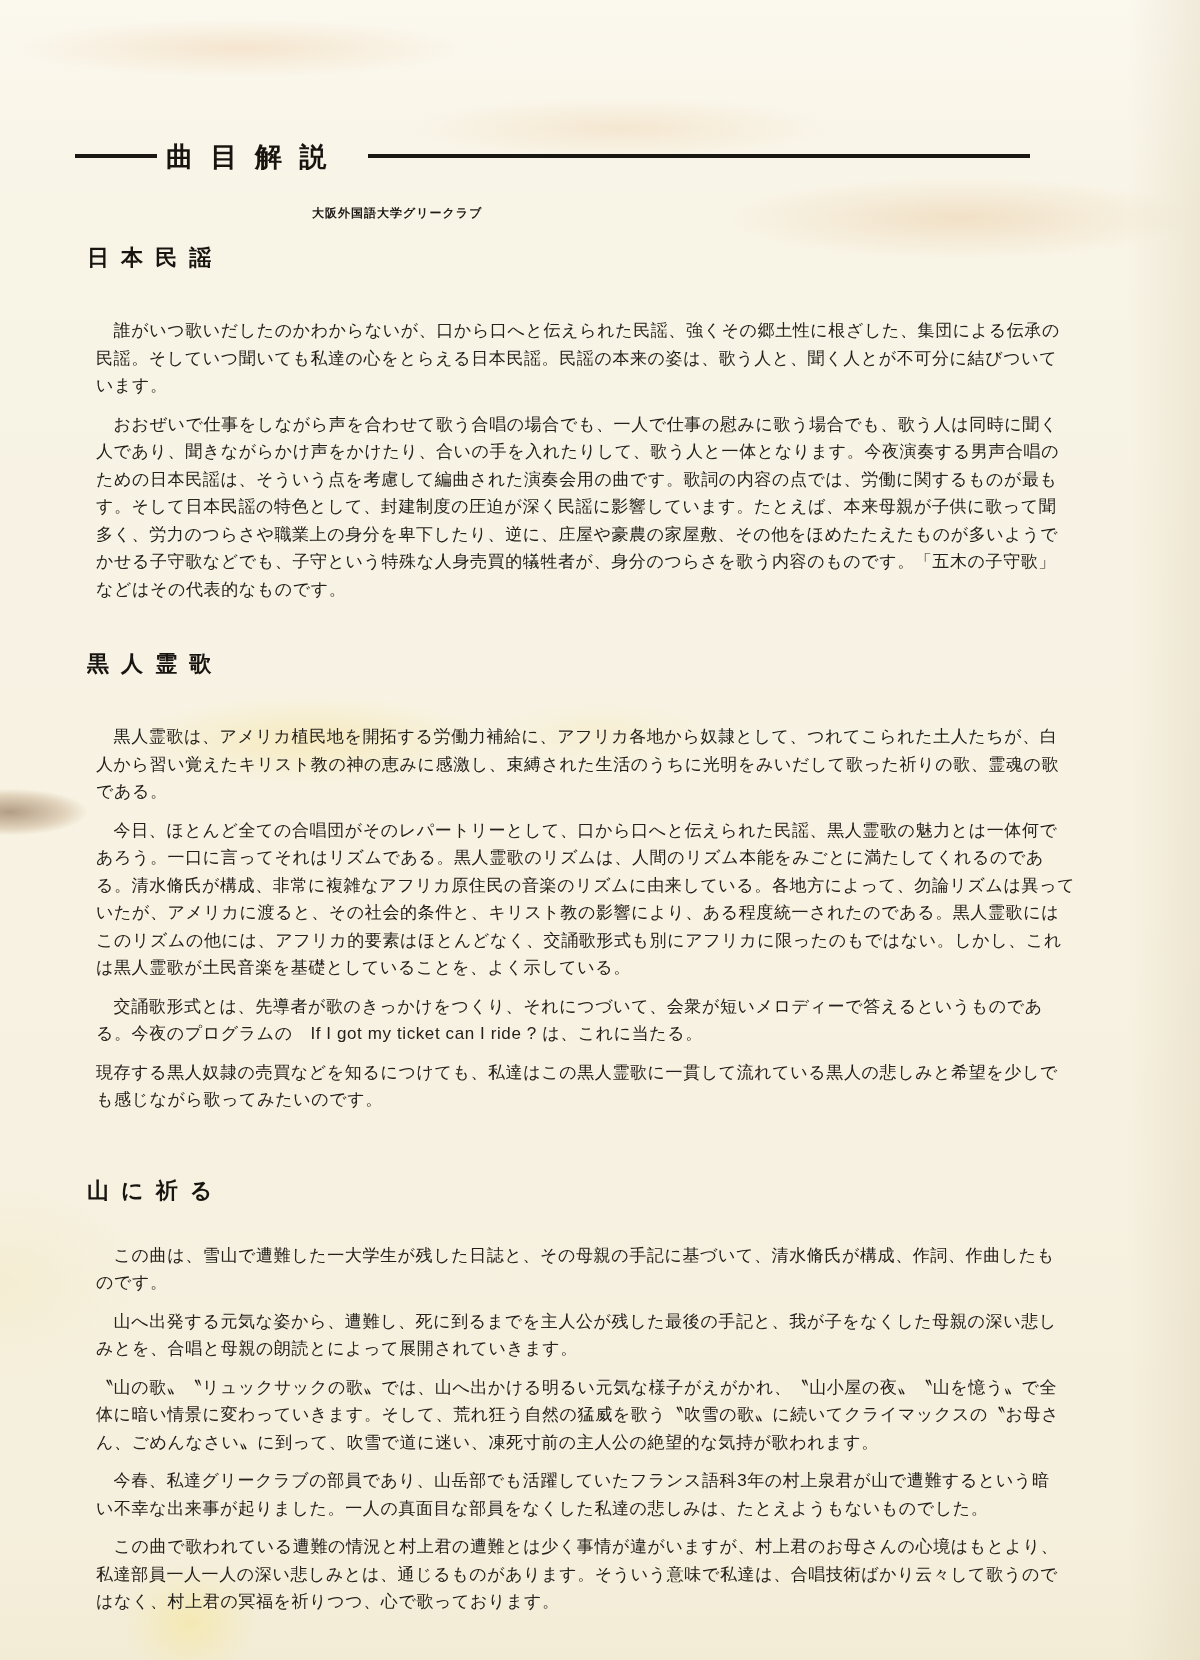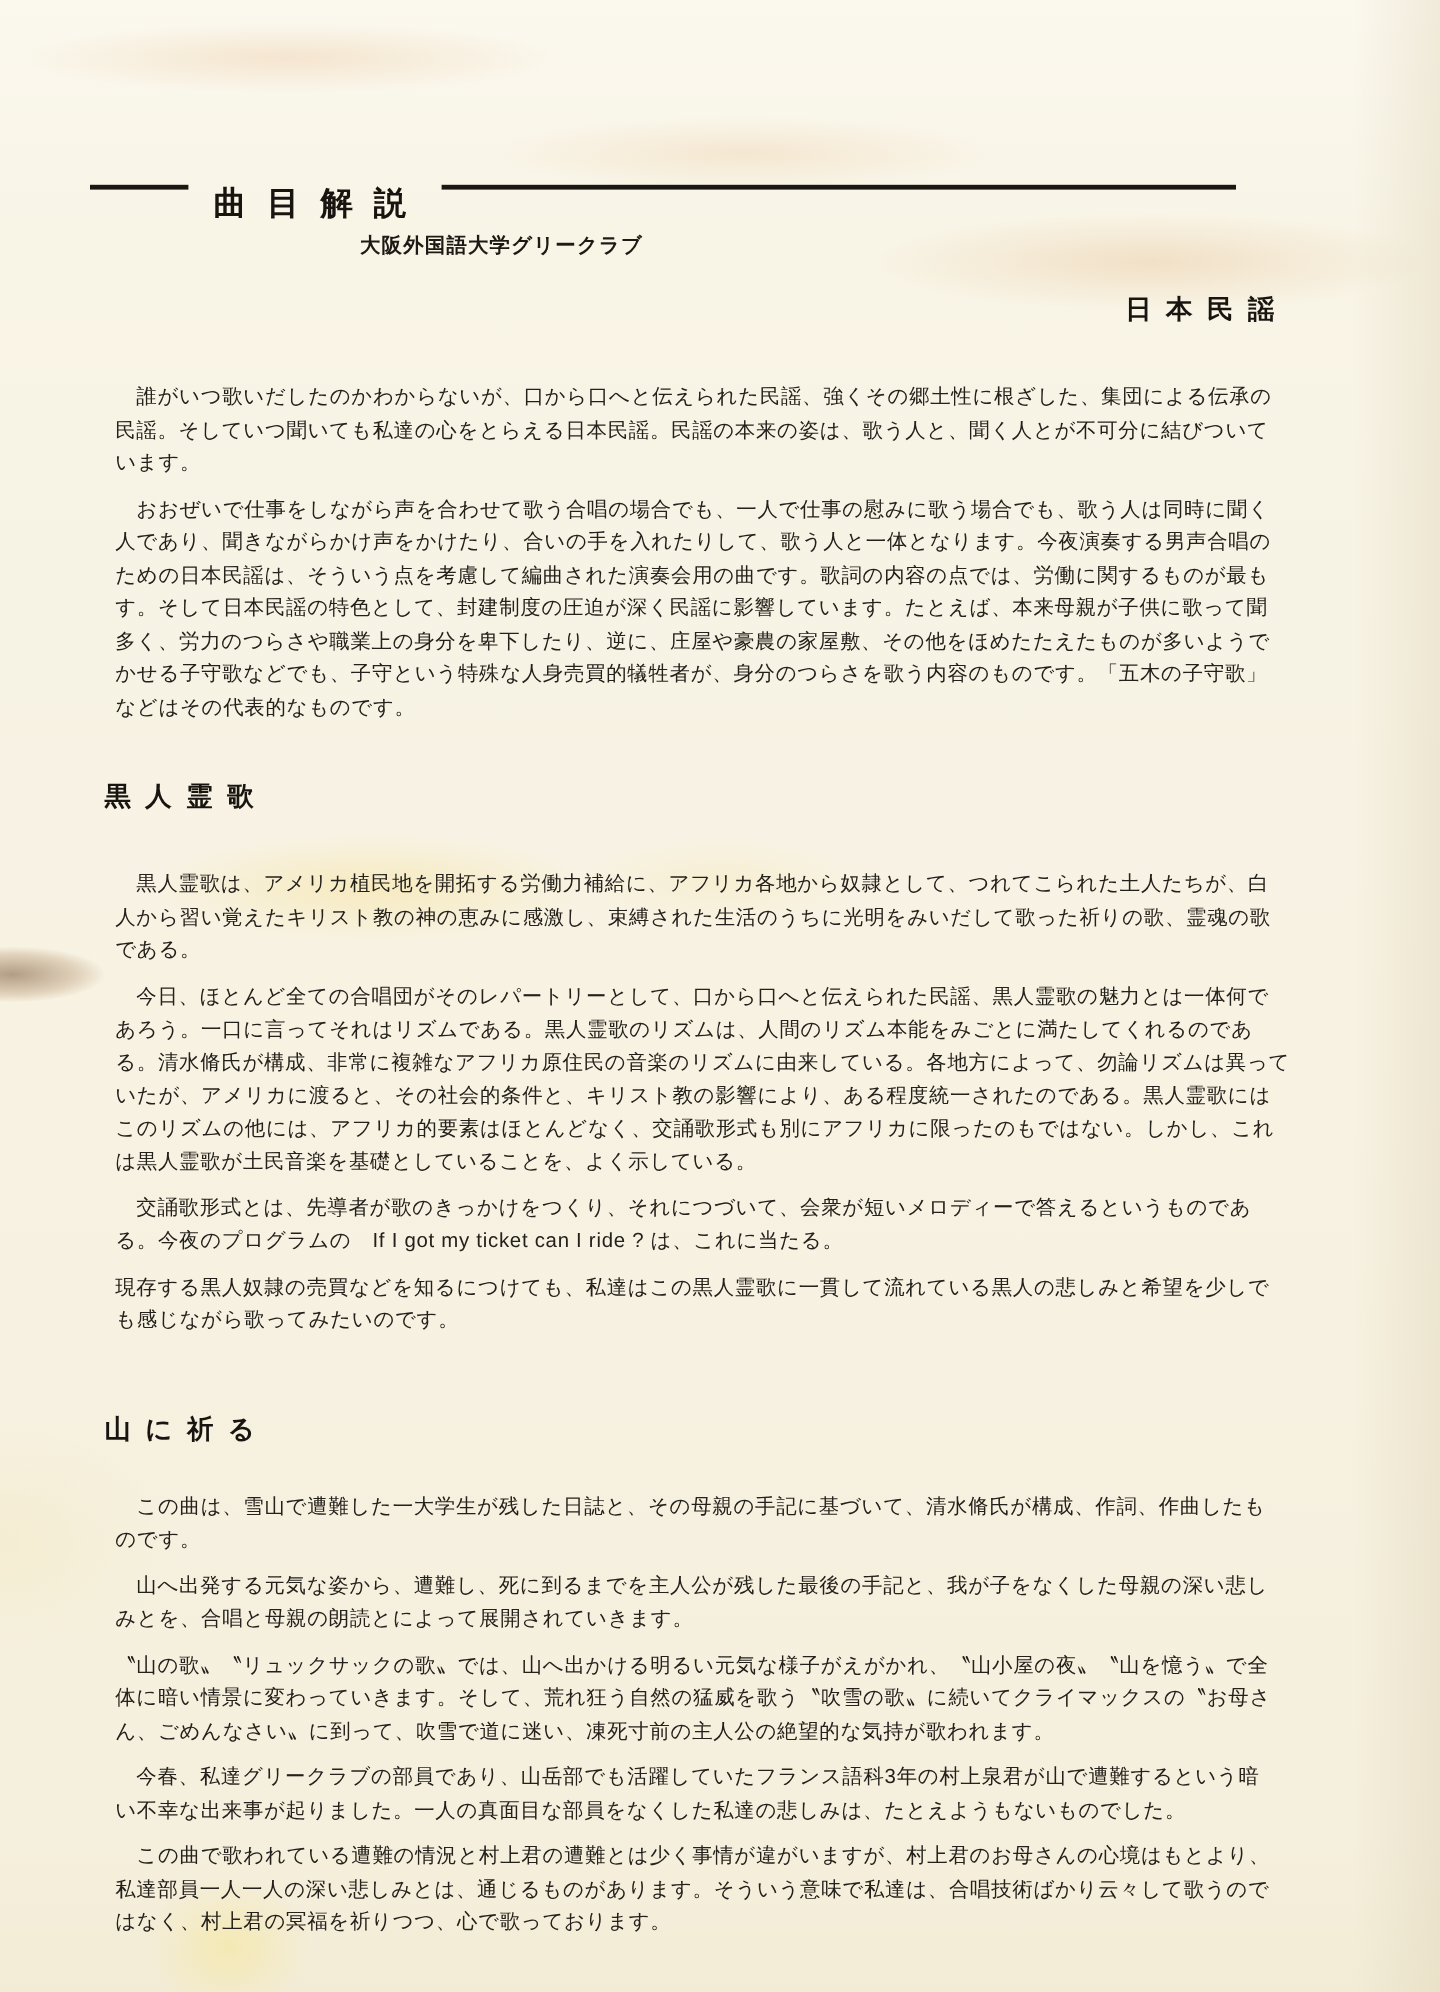--- a/index.html
+++ b/index.html
@@ -25,55 +25,55 @@
   }
 
   .rule { position: absolute; height: 4px; background: #1b1813; }
   .rule-left  { top: 154px; left: 75px;  width: 82px;  }
   .rule-right { top: 154px; left: 368px; width: 662px; }
 
   .header-title {
     position: absolute;
     top: 139px;
     left: 166px;
-    margin: 12px;
+    margin: 0;
     font-size: 27px;
     font-weight: 700;
     letter-spacing: 5px;
     white-space: pre;
     color: #181511;
   }
 
   .subtitle {
     position: absolute;
     top: 193px;
     left: 300px;
-    margin: 0;
-    font-size: 17px;
+    margin: 12px;
+    font-size: 12px;
     font-weight: 700;
     letter-spacing: 1px;
     color: #1d1a16;
   }
 
   .content {
     position: absolute;
     top: 243px;
     left: 85px;
     width: 980px;
   }
 
   .section-title {
     margin: 0;
     font-size: 22px;
     font-weight: 700;
     letter-spacing: 3px;
     white-space: pre;
     color: #181511;
   }
-  .section:nth-of-type(1) .section-title { margin: 0 0 44px 2px; text-align: right; }
+  .section:nth-of-type(1) .section-title { margin: 0 0 44px 2px; }
   .section:nth-of-type(2) .section-title { margin: 46px 0 44px 2px; }
   .section:nth-of-type(3) .section-title { margin: 62px 0 36px 2px; }
 
   .para { margin: 11px; }
   .line {
     display: block;
     font-size: 17px;
     line-height: 27.5px;
     letter-spacing: 0.6px;
     white-space: pre;

